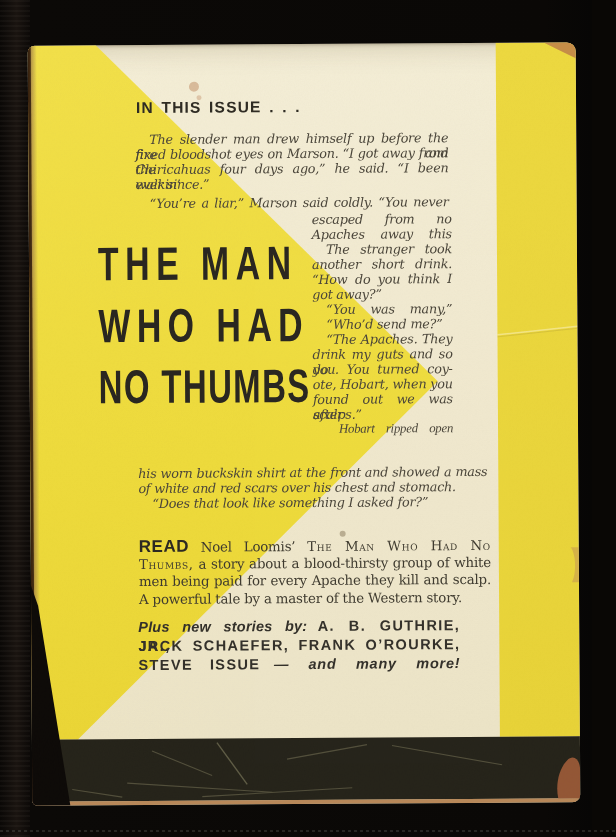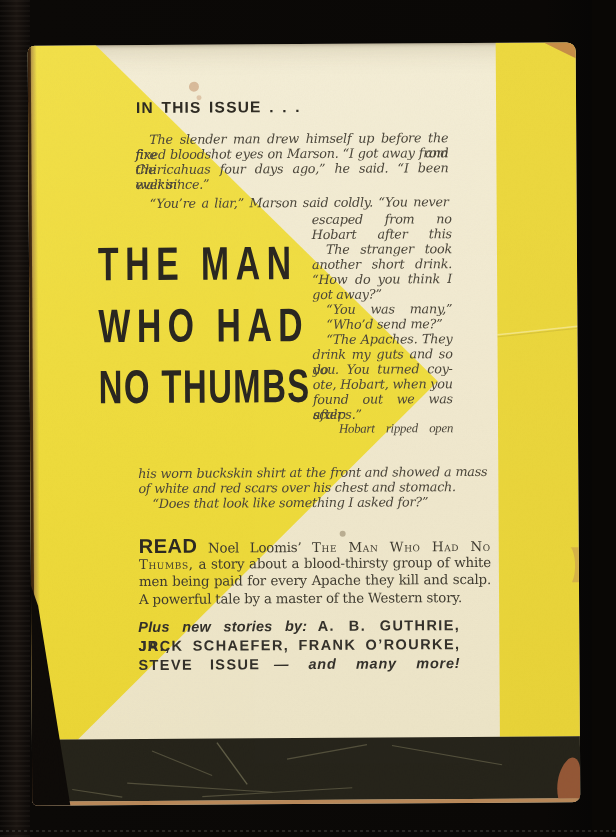--- a/index.html
+++ b/index.html
@@ -42,21 +42,21 @@
       font-family:"Liberation Sans",sans-serif; font-weight:bold; font-size:47px;
       color:#292620; letter-spacing:9px; white-space:nowrap;
       transform:scaleX(0.72); transform-origin:0 0; }
   .tl1 { top:195px; }
   .tl2 { top:257px; }
   .tl3 { top:318px; letter-spacing:2px; transform:scaleX(0.70); }
 
   .readb { position:absolute; left:108px; top:493px; width:352px; }
   .rline { height:17.5px; line-height:17.5px; font-family:"DejaVu Serif",serif;
       font-size:13.4px; letter-spacing:-0.2px; color:#3e3a2f; }
-  .rlbl { font-family:"Liberation Sans",sans-serif; font-weight:bold; font-size:20px;
+  .rlbl { font-family:"Liberation Sans",sans-serif; font-weight:bold; font-size:17px;
       letter-spacing:.5px; color:#2c2922; }
   .scaps { font-variant:small-caps; letter-spacing:.6px; }
 
   .plusb { position:absolute; left:107px; top:573px; width:322px; }
   .pline { height:19px; line-height:19px; font-family:"Liberation Sans",sans-serif;
       font-weight:bold; font-size:14.5px; color:#33302a; }
   .pit { font-style:italic; letter-spacing:.2px; word-spacing:2px; }
   .pnm { letter-spacing:1.4px; word-spacing:2px; }
   .pit2 { font-style:italic; letter-spacing:.8px; word-spacing:5px; }
 </style>
@@ -132,21 +132,21 @@
     <div class="qb1 qwrap">
       <div class="qline just ind">The slender man drew himself up before the fire and</div>
       <div class="qline just">fixed bloodshot eyes on Marson. “I got away from the</div>
       <div class="qline just">Chiricahuas four days ago,” he said. “I been walkin’</div>
       <div class="qline">ever since.”</div>
       <div class="qline just ind gap">“You’re a liar,” Marson said coldly. “You never</div>
     </div>
 
     <div class="qnr qwrap">
       <div class="qline just">escaped from no</div>
-      <div class="qline just">Hobart after this</div>
+      <div class="qline just">Apaches away this</div>
       <div class="qline just ind">The stranger took</div>
       <div class="qline just">another short drink.</div>
       <div class="qline just">“How do you think I</div>
       <div class="qline">got away?”</div>
       <div class="qline just ind">“You was many,”</div>
       <div class="qline ind">“Who’d send me?”</div>
       <div class="qline just ind">“The Apaches. They</div>
       <div class="qline just">drink my guts and so do</div>
       <div class="qline just">you. You turned coy-</div>
       <div class="qline just">ote, Hobart, when you</div>

